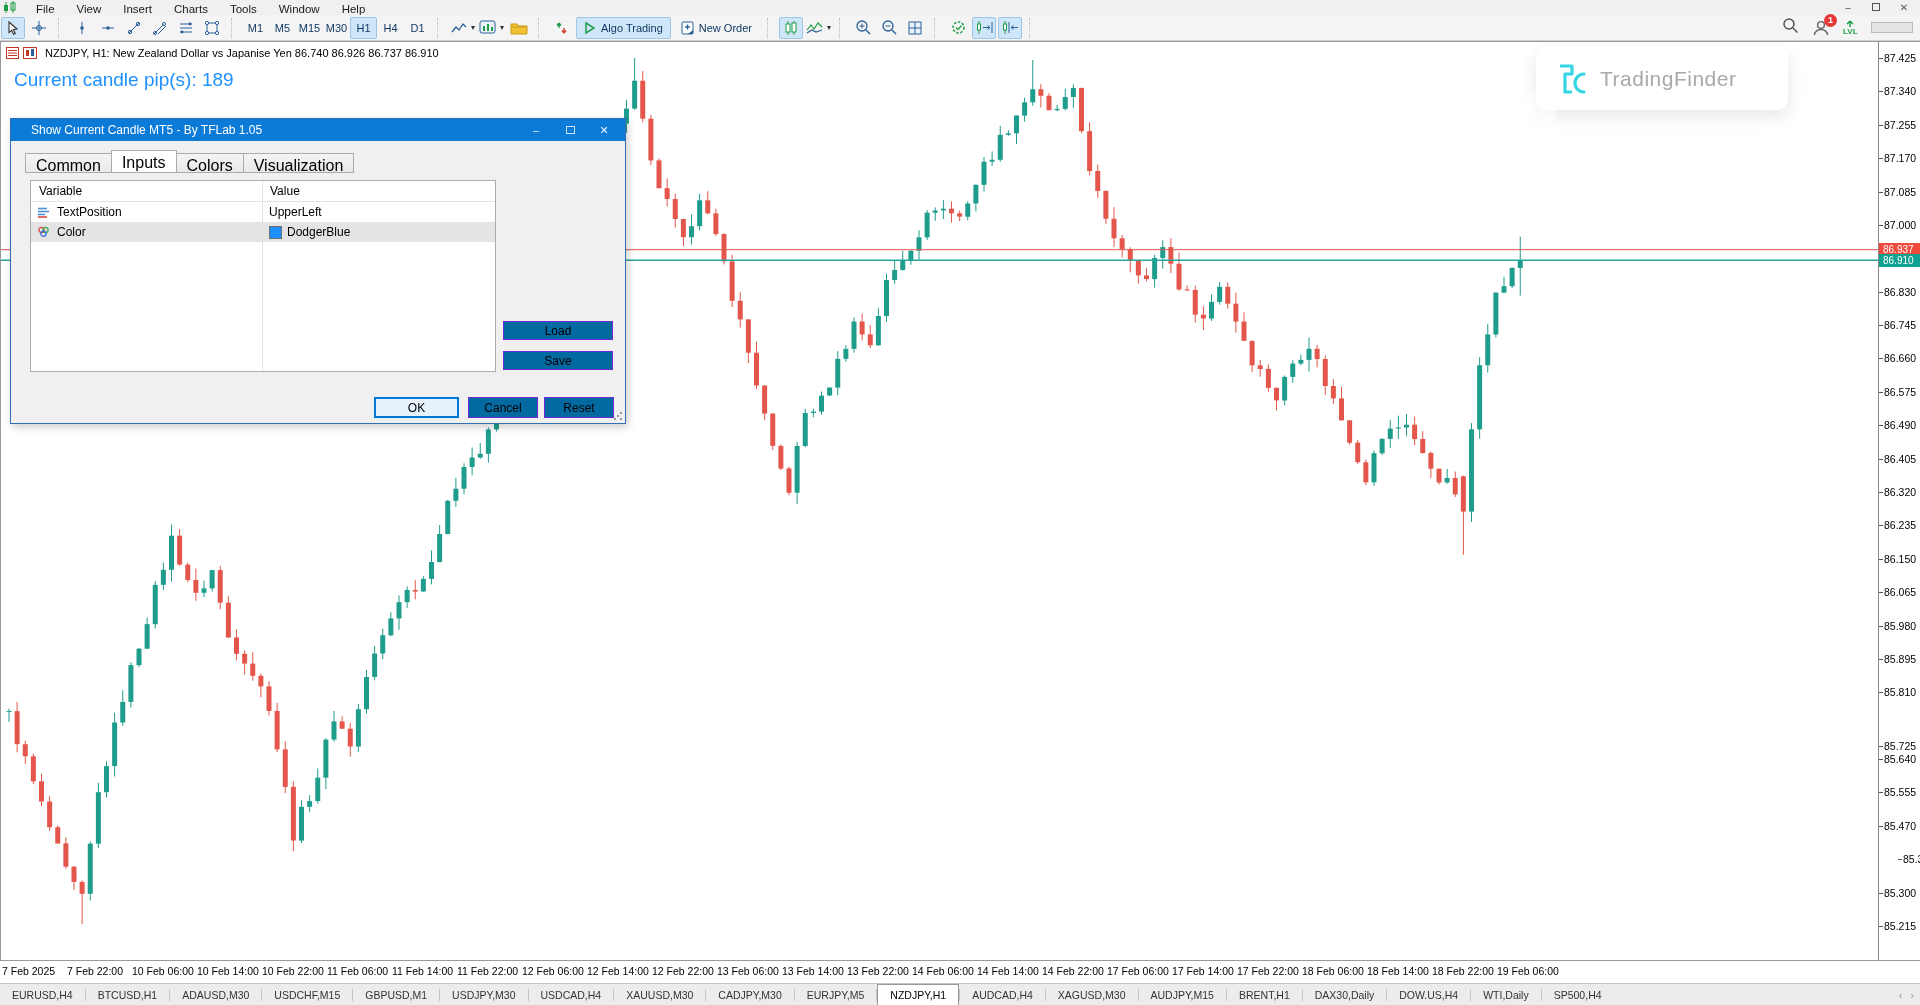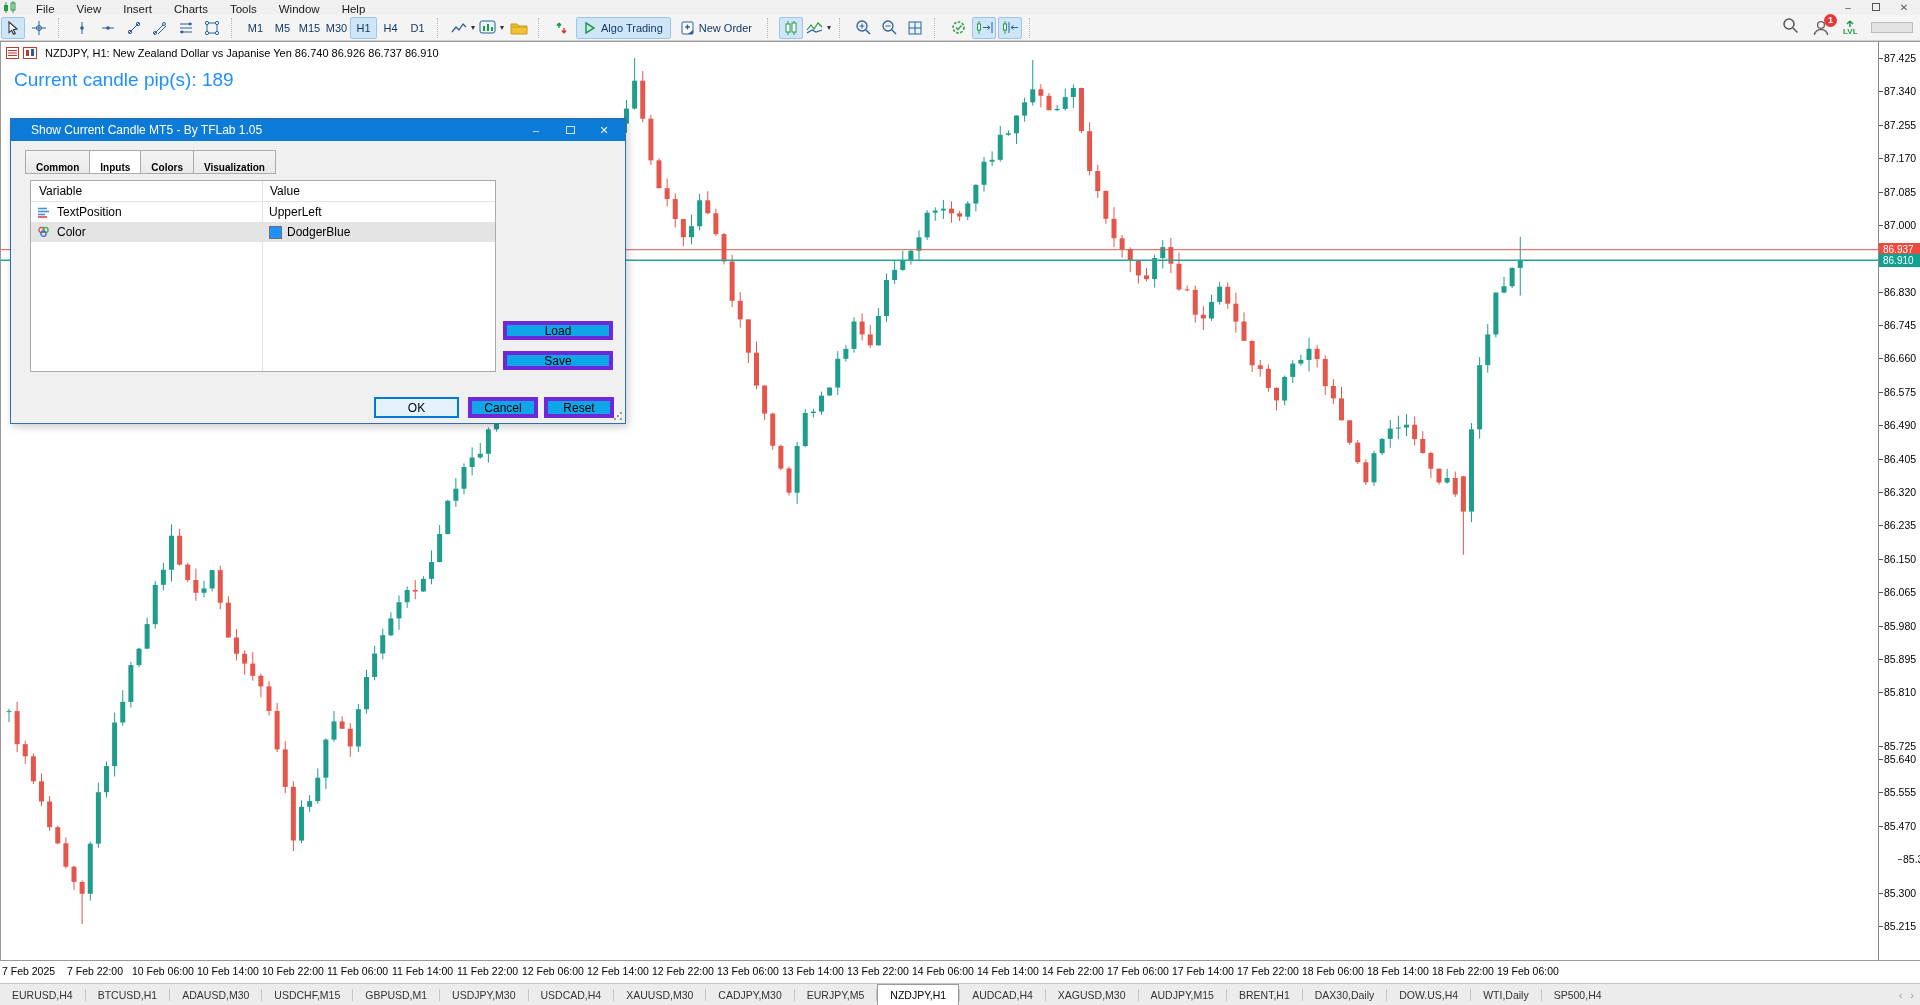--- a/index.html
+++ b/index.html
@@ -64,34 +64,34 @@
   .sb-sep { width:1px; height:12px; background:#c5c5c5; margin-bottom:4px; }
   .sb-nav { position:absolute; right:6px; bottom:4px; display:flex; gap:8px; font-size:11px; color:#9a9a9a; }
 
   
   .dialog { position:absolute; left:10px; top:118px; width:616px; height:306px; background:#f0f0f0; border:1px solid #2f6fb5; box-shadow:2px 3px 8px rgba(0,0,0,0.2); z-index:50; }
   .dlg-title { position:absolute; left:0; top:0; width:100%; height:22px; background:#0b7bd7; color:#fff; font-size:12px; line-height:22px; padding-left:20px; }
   .dlg-controls { position:absolute; right:4px; top:0; height:22px; display:flex; align-items:center; }
   .dlg-wc { width:34px; text-align:center; color:#eaf3fc; font-size:11px; }
   .dlg-wc-box { width:9px; height:8px; border:1px solid #cfe2f5; display:inline-block; margin:0 12px; }
   .dlg-tabs { position:absolute; left:14px; top:31px; display:flex; align-items:flex-end; }
-  .dlg-tab { font-size:10px; color:#000; padding:11px 10px; background:linear-gradient(#f4f4f4,#e9e9e9); border:1px solid #ababab; border-left:none; height:20px;font-weight:bold; }
+  .dlg-tab { font-size:16px; color:#000; padding:3px 10px; background:linear-gradient(#f4f4f4,#e9e9e9); border:1px solid #ababab; border-left:none; height:20px; }
   .dlg-tab:first-child { border-left:1px solid #ababab; }
   .dlg-tab.active { background:#fff; height:23px; border-left:1px solid #ababab; margin-left:-1px; position:relative; }
   .dlg-table { position:absolute; left:19px; top:61px; width:466px; height:192px; background:#fff; border:1px solid #ababab; overflow:hidden; }
   .dlg-col-div { position:absolute; left:231px; top:0; bottom:0; width:1px; background:#e3e3e3; }
   .dlg-thead { display:flex; height:21px; border-bottom:1px solid #e3e3e3; align-items:center; font-size:12px; color:#000; }
   .dlg-th-var { width:231px; padding-left:8px; }
   .dlg-th-val { padding-left:8px; }
   .dlg-row { display:flex; height:20px; align-items:center; font-size:12px; color:#000; }
   .dlg-row.selected { background:#e4e4e4; }
   .dlg-cell-var { width:231px; display:flex; align-items:center; padding-left:6px; gap:7px; }
   .dlg-cell-val { display:flex; align-items:center; padding-left:7px; gap:5px; }
   .swatch { width:13px; height:13px; border:1px solid #6e6e6e; display:inline-block; }
-  .dlg-btn { position:absolute; background:#0ea5e9; border:4px solid #6d28d9; font-size:12px; color:#000; display:flex; align-items:center; justify-content:center; font-family:"Liberation Sans",sans-serif; }
+  .dlg-btn { position:absolute; background:#0369a1; border:1px solid #6d28d9; font-size:12px; color:#000; display:flex; align-items:center; justify-content:center; font-family:"Liberation Sans",sans-serif; }
   .dlg-btn.focused { border:1px solid #0078d7; box-shadow:inset 0 0 0 1px #0078d7; background:#e5f1fb; }
   #btn-load { left:492px; top:202px; width:110px; height:19px; }
   #btn-save { left:492px; top:232px; width:110px; height:19px; }
   #btn-ok { left:363px; top:278px; width:85px; height:21px; }
   #btn-cancel { left:457px; top:278px; width:70px; height:21px; }
   #btn-reset { left:533px; top:278px; width:70px; height:21px; }
   .grip { position:absolute; right:2px; bottom:2px; width:10px; height:10px; background:
     radial-gradient(circle at 8px 2px, #9a9a9a 1px, transparent 1.5px),
     radial-gradient(circle at 8px 8px, #9a9a9a 1px, transparent 1.5px),
     radial-gradient(circle at 2px 8px, #9a9a9a 1px, transparent 1.5px),
@@ -707,20 +707,27 @@
           <line x1="2" y1="8.5" x2="11" y2="8.5" stroke="#c0392b"></line>
         </svg>
       <svg width="14" height="12">
           <rect x="0.5" y="0.5" width="13" height="11" fill="#fff" stroke="#c0392b"></rect>
           <rect x="3" y="3" width="3" height="6" fill="#c0392b"></rect>
           <rect x="8" y="2" width="3" height="7" fill="#2a6099"></rect>
         </svg>
       <span class="sym-text">NZDJPY, H1:  New Zealand Dollar vs Japanise Yen  86.740 86.926 86.737 86.910</span>
     </div>
     <div class="pip">Current candle pip(s): 189</div>
+    <div class="wm-card">
+      <svg width="46" height="46" style="margin-left:10px">
+        <path d="M14 10 h12 v8 h-7 v18 h7" fill="none" stroke="#35d4e4" stroke-width="3.2" stroke-linejoin="round"></path>
+        <path d="M38 18 a9 9 0 1 0 0 18" fill="none" stroke="#35d4e4" stroke-width="3.2" stroke-linecap="round"></path>
+      </svg>
+      <span class="wm-text">TradingFinder</span>
+    </div>
   </div>
 
   <div class="price-axis" id="priceAxis">
     <div class="pa-tag" id="askTag" style="top: 201.167px; background: rgb(238, 75, 62);">86.937</div>
     <div class="pa-tag" id="bidTag" style="top: 211.771px; background: rgb(16, 161, 145);">86.910</div>
   <span class="pa-label" style="top: 10px;">87.425</span>
       <span class="pa-label" style="top: 43.3846px;">87.340</span>
       <span class="pa-label" style="top: 76.7692px;">87.255</span>
       <span class="pa-label" style="top: 110.154px;">87.170</span>
       <span class="pa-label" style="top: 143.538px;">87.085</span>

